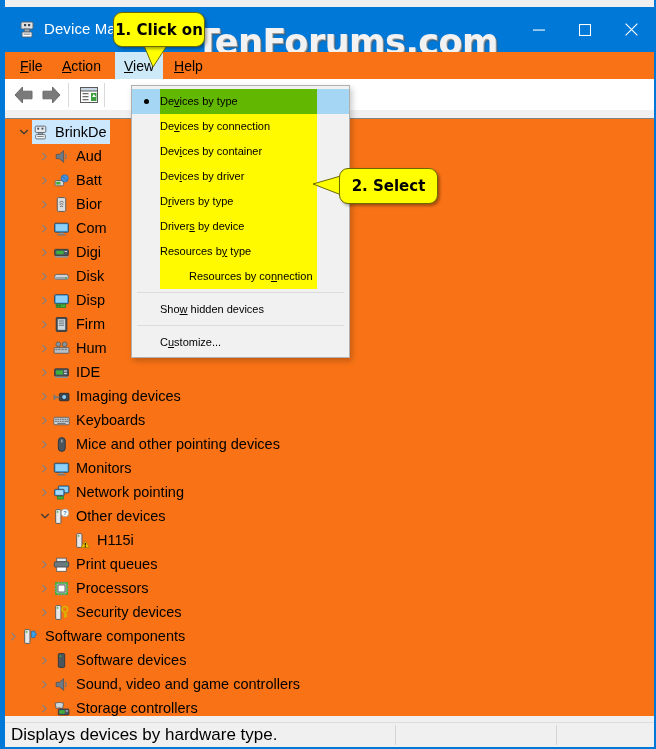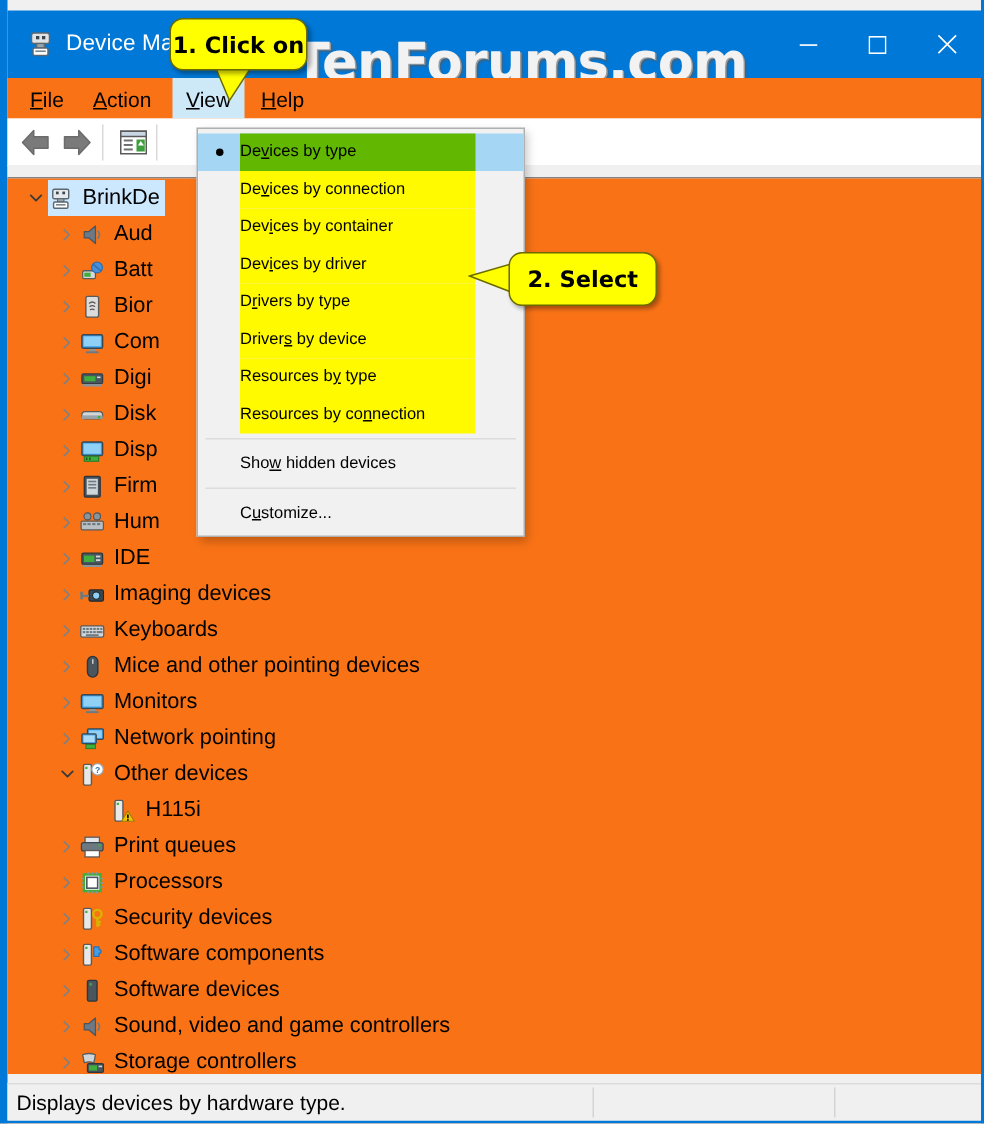--- a/index.html
+++ b/index.html
@@ -51,21 +51,21 @@
   .row{position:absolute;left:0;height:24px;display:flex;align-items:center;white-space:nowrap;}
   .row .twisty{width:17px;height:24px;display:flex;align-items:center;justify-content:center;}
   .row .ico{width:17px;height:18px;margin-right:6px;display:flex;align-items:center;justify-content:center;}
   .row .lbl{font-size:14.5px;color:#000;line-height:1;}
   .row.selected .selbg{position:absolute;left:0;top:0;height:24px;background:#cce8ff;z-index:-1;}
 
   
   .statusbar{position:absolute;left:5px;top:722px;width:649px;height:25px;background:#f0f0f0;
     border-top:1px solid #dcdcdc;box-sizing:border-box;}
   .status-pane{position:absolute;top:0;height:24px;display:flex;align-items:center;
-    font-size:14px;color:#000;padding-left:6px;box-sizing:border-box;}
+    font-size:17px;color:#000;padding-left:6px;box-sizing:border-box;}
   .status-div{position:absolute;top:2px;width:1px;height:20px;background:#d4d4d4;}
 
   
   .popup{position:absolute;left:131px;top:85px;width:219px;height:287px;
     background:#f1f1f1;border:1px solid #b0b0b0;box-sizing:border-box;
     box-shadow:2px 3px 6px rgba(0,0,0,.22);}
   .pop-item{position:absolute;left:0;width:217px;height:25px;display:flex;align-items:center;}
   .pop-gutter{width:28px;height:25px;display:flex;align-items:center;justify-content:center;flex:none;}
   .pop-label{font-size:11px;color:#000;line-height:1;}
   .pop-label u{text-decoration:underline;}
@@ -509,21 +509,21 @@
           <span class="ico">
             <svg width="17" height="17" viewBox="0 0 16 16">
               <rect x="2.5" y="1.5" width="5" height="13" rx="1" fill="#e8e8e8" stroke="#5a5a5a" stroke-width=".9"></rect>
               <rect x="3.6" y="3" width="1.4" height="1.4" fill="#3fae3f"></rect>
               <circle cx="11.2" cy="5" r="2.6" fill="none" stroke="#d9b300" stroke-width="1.5"></circle>
               <path d="M11.2 7.2 L11.2 13 M11.2 10 L13.4 10 M11.2 11.8 L13 11.8" stroke="#d9b300" stroke-width="1.5" fill="none"></path>
             </svg>
           </span>
           <span class="lbl">Security devices</span>
         </div>
-        <div class="row" style="top: 505px; padding-left: 31px;">
+        <div class="row" style="top: 505px; ">
           <span class="twisty">
             <svg width="9" height="9" viewBox="0 0 9 9">
               <path d="M2.8 1.2 L6.2 4.5 L2.8 7.8" stroke="#808080" stroke-width="1.15" fill="none" stroke-linecap="round" stroke-linejoin="round"></path>
             </svg>
           </span>
           <span class="ico">
             <svg width="17" height="17" viewBox="0 0 16 16">
               <rect x="2.5" y="1.5" width="5" height="13" rx="1" fill="#e8e8e8" stroke="#5a5a5a" stroke-width=".9"></rect>
               <rect x="3.6" y="3" width="1.4" height="1.4" fill="#3fae3f"></rect>
               <path d="M9 3 h3.2 v1.6 a1.3 1.3 0 1 1 0 2.6 V9 H9 Z" fill="#3da0e8" stroke="#2f6fae" stroke-width=".8" stroke-linejoin="round"></path>
@@ -619,21 +619,21 @@
       <div class="pop-item" style="top: 128px;">
         <span class="pop-gutter"></span>
         <span class="pop-label">Driver<u>s</u> by device</span>
       </div>
       <div class="pop-hl-yellow" style="top: 153px;"></div>
       <div class="pop-item" style="top: 153px;">
         <span class="pop-gutter"></span>
         <span class="pop-label">Resources b<u>y</u> type</span>
       </div>
       <div class="pop-hl-yellow" style="top: 178px;"></div>
-      <div class="pop-item" style="top: 178px;">
+      <div class="pop-item" style="top: 178px; gap: 29px;">
         <span class="pop-gutter"></span>
         <span class="pop-label">Resources by co<u>n</u>nection</span>
       </div>
       <div class="pop-sep" style="top: 206px;"></div>
       <div class="pop-item" style="top: 211px;">
         <span class="pop-gutter"></span>
         <span class="pop-label">Sho<u>w</u> hidden devices</span>
       </div>
       <div class="pop-sep" style="top: 239px;"></div>
       <div class="pop-item" style="top: 244px;">

